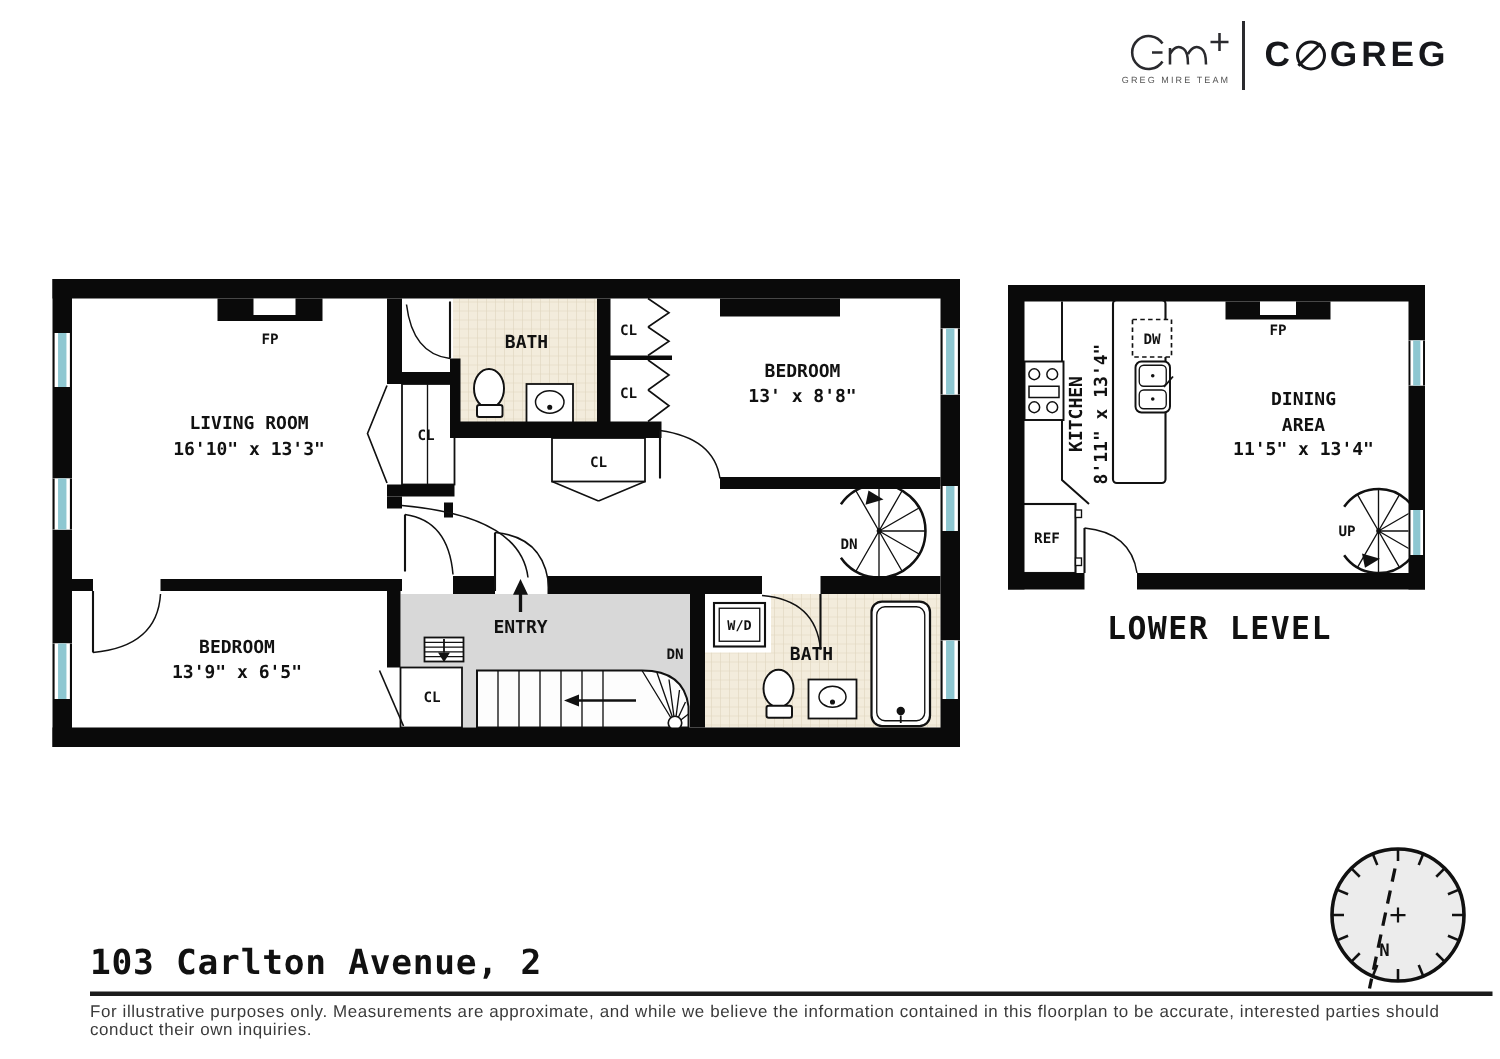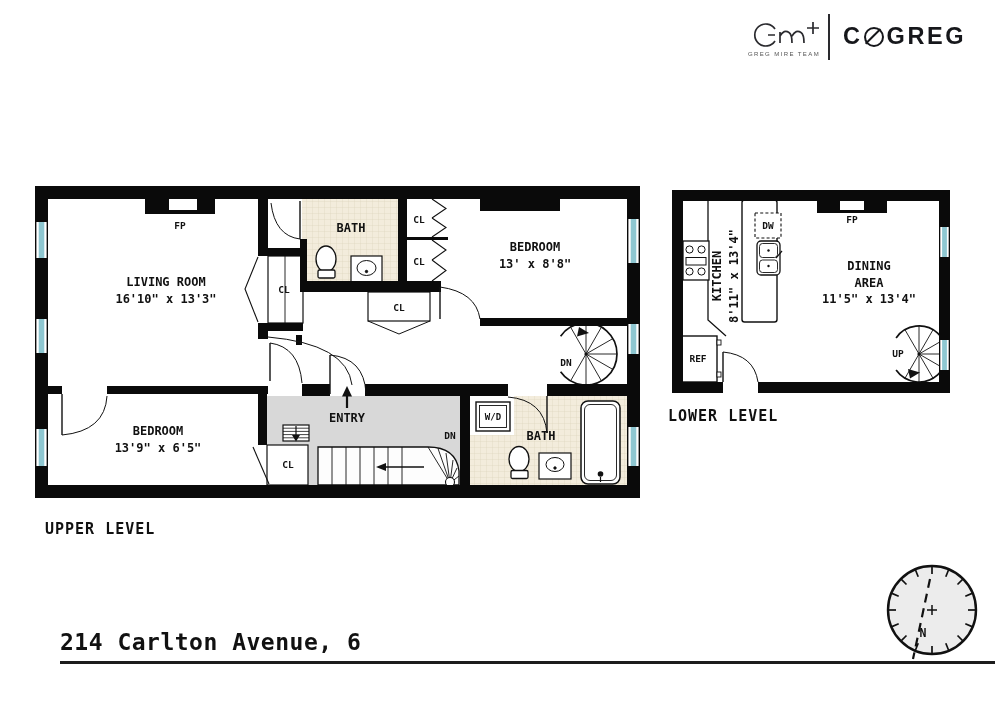--- a/index.html
+++ b/index.html
@@ -10,21 +10,21 @@
   .team-name{left:740px;top:51px;width:88px;text-align:center;font-family:"Liberation Sans",sans-serif;
              font-size:6px;letter-spacing:1.4px;color:#555;}
   .logo-divider{left:828px;top:14px;width:1.5px;height:46px;background:#2a2a2e;}
   .wordmark{left:843px;top:23px;display:flex;align-items:center;font-family:"Liberation Sans",sans-serif;
             font-weight:bold;font-size:23.5px;letter-spacing:2.6px;color:#16171b;}
   .o-ring{position:relative;display:inline-block;width:16px;height:16px;border:2.6px solid #16171b;
           border-radius:50%;margin:0 3px 0 1px;top:0.5px;}
   .o-slash{position:absolute;left:6.9px;top:-2.6px;width:2.3px;height:21px;background:#16171b;
            transform:rotate(45deg);}
   
-  .level-label{font-size:15px;font-weight:bold;letter-spacing:1px;}
+  .level-label{font-size:21px;font-weight:bold;letter-spacing:1px;text-align:center;}
   .upper-label{left:45px;top:520px;width:612px;}
   .lower-label{left:668px;top:407px;width:290px;}
   
   .address{left:60px;top:629px;font-size:23px;font-weight:bold;letter-spacing:0.5px;}
   .footer-rule{left:60px;top:661px;width:935px;height:3px;background:#1c1c1c;}
   .disclaimer{left:60px;top:669px;width:935px;font-family:"Liberation Sans",sans-serif;
               font-size:11.3px;letter-spacing:0.4px;color:#3a3a3a;}
   
   svg text{font-family:"DejaVu Sans Mono",monospace;font-weight:bold;fill:#111;text-anchor:middle;}
 </style>
@@ -322,21 +322,20 @@
     <text x="100" y="45" font-size="9.5">DW</text>
     <text x="30" y="178" font-size="9.5">REF</text>
     <text x="53" y="92" font-size="12" transform="rotate(-90 53 92)">KITCHEN</text>
     <text x="70" y="92" font-size="12" transform="rotate(-90 70 92)">8'11" x 13'4"</text>
     <text x="201" y="86" font-size="12">DINING</text>
     <text x="201" y="103" font-size="12">AREA</text>
     <text x="201" y="119" font-size="12">11'5" x 13'4"</text>
     <text x="230" y="173" font-size="9.5">UP</text>
   </svg>
 
-  <div class="abs level-label upper-label">UPPER LEVEL</div>
   <div class="abs level-label lower-label">LOWER LEVEL</div>
 
   <svg class="abs" style="left:878px;top:551px;" width="112" height="118" viewBox="0 0 112 118">
     <circle cx="54" cy="59" r="44" fill="#ececec" stroke="#111" stroke-width="2.4"></circle>
     <g stroke="#111" stroke-width="1.7">
       <line x1="98" y1="59" x2="90" y2="59"></line>
         <line x1="94.7" y1="75.9" x2="87.3" y2="72.8"></line>
       <line x1="85.1" y1="90.1" x2="79.5" y2="84.5"></line>
         <line x1="70.8" y1="99.7" x2="67.8" y2="92.3"></line>
       <line x1="54" y1="103" x2="54" y2="95"></line>
@@ -350,16 +349,17 @@
       <line x1="54" y1="15" x2="54" y2="23"></line>
         <line x1="70.8" y1="18.3" x2="67.8" y2="25.7"></line>
       <line x1="85.1" y1="27.9" x2="79.5" y2="33.5"></line>
         <line x1="94.7" y1="42.1" x2="87.3" y2="45.2"></line>
     </g>
     <line x1="52" y1="28" x2="35" y2="108" stroke="#111" stroke-width="2.2" stroke-dasharray="9 6"></line>
     <path d="M 49,59 H 59 M 54,54 V 64" stroke="#111" stroke-width="1.5"></path>
     <text x="45" y="86" font-size="11.5">N</text>
   </svg>
 
-  <div class="abs address">214 Carlton Avenue, 6</div>
+  <div class="abs address">103 Carlton Avenue, 2</div>
   <div class="abs footer-rule"></div>
+  <div class="abs disclaimer">For illustrative purposes only.  Measurements are approximate, and while we believe the information contained in this floorplan to be accurate, interested parties should conduct their own inquiries.</div>
 
 </div>
 
 </body></html>

